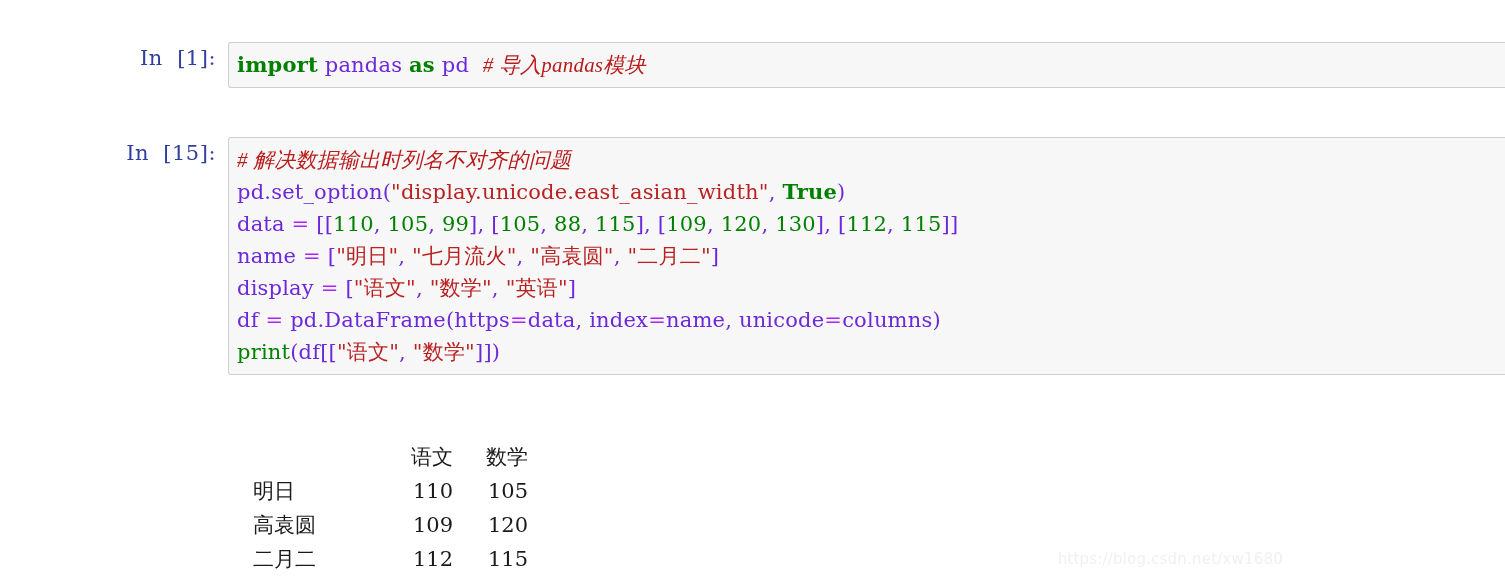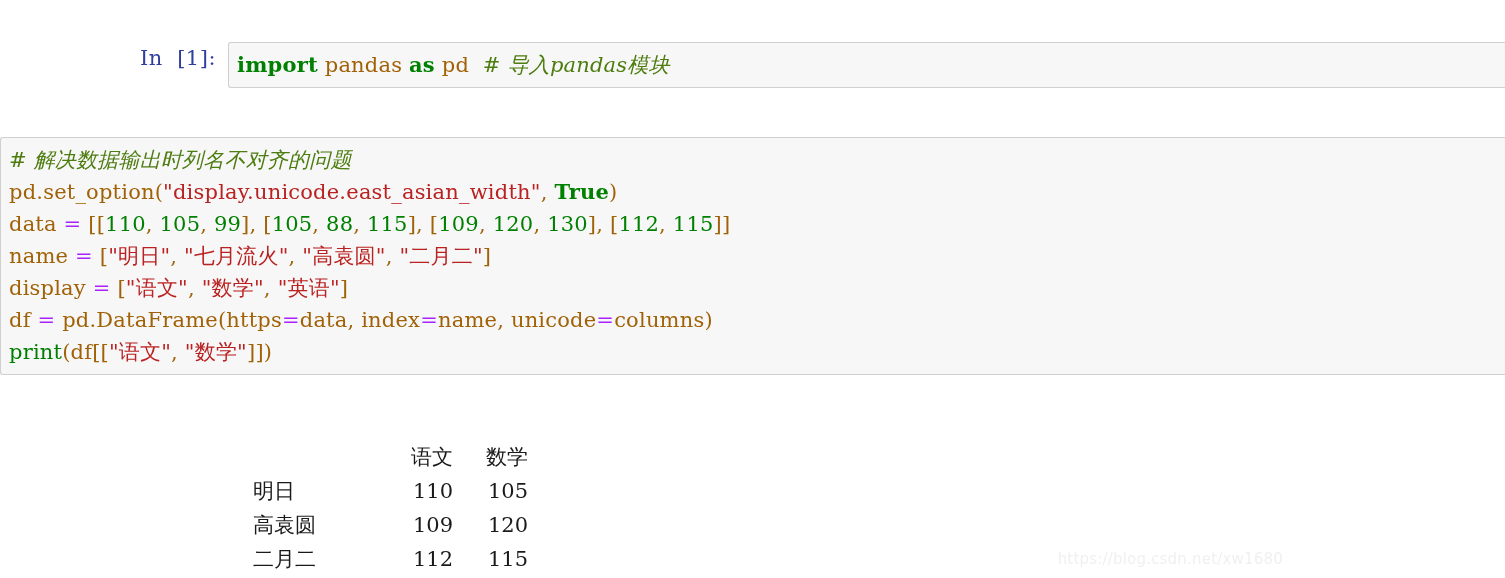--- a/index.html
+++ b/index.html
@@ -66,22 +66,22 @@
     white-space: pre;
     letter-spacing: 0.2px;
   }
 
   
   .tok-kw      { color: #008000; font-weight: bold; }
   .tok-builtin { color: #008000; }
   .tok-str     { color: #ba2121; }
   .tok-num     { color: #008000; }
   .tok-op      { color: #aa22ff; }
-  .tok-plain   { color: #a16207; }
-  .tok-comment { color: #4d7c0f; font-style: italic; }
+  .tok-plain   { color: #6d28d9; }
+  .tok-comment { color: #b91c1c; font-style: italic; font-family: Liberation Serif, serif; }
 
   
   .output-block {
     position: absolute;
     left: 16px;
     width: 1505px;
     display: flex;
     align-items: flex-start;
     margin-top: 40px;
   }
@@ -138,20 +138,21 @@
 <div class="notebook">
 
   <div class="cell" id="cell-0" style="top:42px;">
     <div class="prompt">In  [1]:</div>
     <div class="input-area" id="code-0">
         <div class="code-line"><span class="tok-kw">import</span><span class="tok-plain"> pandas </span><span class="tok-kw">as</span><span class="tok-plain"> pd  </span><span class="tok-comment"># 导入pandas模块</span></div>
       </div>
   </div>
 
   <div class="cell" id="cell-1" style="top:137px;">
+    <div class="prompt">In  [15]:</div>
     <div class="input-area" id="code-1">
         <div class="code-line"><span class="tok-comment"># 解决数据输出时列名不对齐的问题</span></div>
         <div class="code-line"><span class="tok-plain">pd.set_option(</span><span class="tok-str">"display.unicode.east_asian_width"</span><span class="tok-plain">, </span><span class="tok-kw">True</span><span class="tok-plain">)</span></div>
         <div class="code-line"><span class="tok-plain">data </span><span class="tok-op">=</span><span class="tok-plain"> [[</span><span class="tok-num">110</span><span class="tok-plain">, </span><span class="tok-num">105</span><span class="tok-plain">, </span><span class="tok-num">99</span><span class="tok-plain">], [</span><span class="tok-num">105</span><span class="tok-plain">, </span><span class="tok-num">88</span><span class="tok-plain">, </span><span class="tok-num">115</span><span class="tok-plain">], [</span><span class="tok-num">109</span><span class="tok-plain">, </span><span class="tok-num">120</span><span class="tok-plain">, </span><span class="tok-num">130</span><span class="tok-plain">], [</span><span class="tok-num">112</span><span class="tok-plain">, </span><span class="tok-num">115</span><span class="tok-plain">]]</span></div>
         <div class="code-line"><span class="tok-plain">name </span><span class="tok-op">=</span><span class="tok-plain"> [</span><span class="tok-str">"明日"</span><span class="tok-plain">, </span><span class="tok-str">"七月流火"</span><span class="tok-plain">, </span><span class="tok-str">"高袁圆"</span><span class="tok-plain">, </span><span class="tok-str">"二月二"</span><span class="tok-plain">]</span></div>
         <div class="code-line"><span class="tok-plain">display </span><span class="tok-op">=</span><span class="tok-plain"> [</span><span class="tok-str">"语文"</span><span class="tok-plain">, </span><span class="tok-str">"数学"</span><span class="tok-plain">, </span><span class="tok-str">"英语"</span><span class="tok-plain">]</span></div>
         <div class="code-line"><span class="tok-plain">df </span><span class="tok-op">=</span><span class="tok-plain"> pd.DataFrame(https</span><span class="tok-op">=</span><span class="tok-plain">data, index</span><span class="tok-op">=</span><span class="tok-plain">name, unicode</span><span class="tok-op">=</span><span class="tok-plain">columns)</span></div>
         <div class="code-line"><span class="tok-builtin">print</span><span class="tok-plain">(df[[</span><span class="tok-str">"语文"</span><span class="tok-plain">, </span><span class="tok-str">"数学"</span><span class="tok-plain">]])</span></div>
       </div>
   </div>

